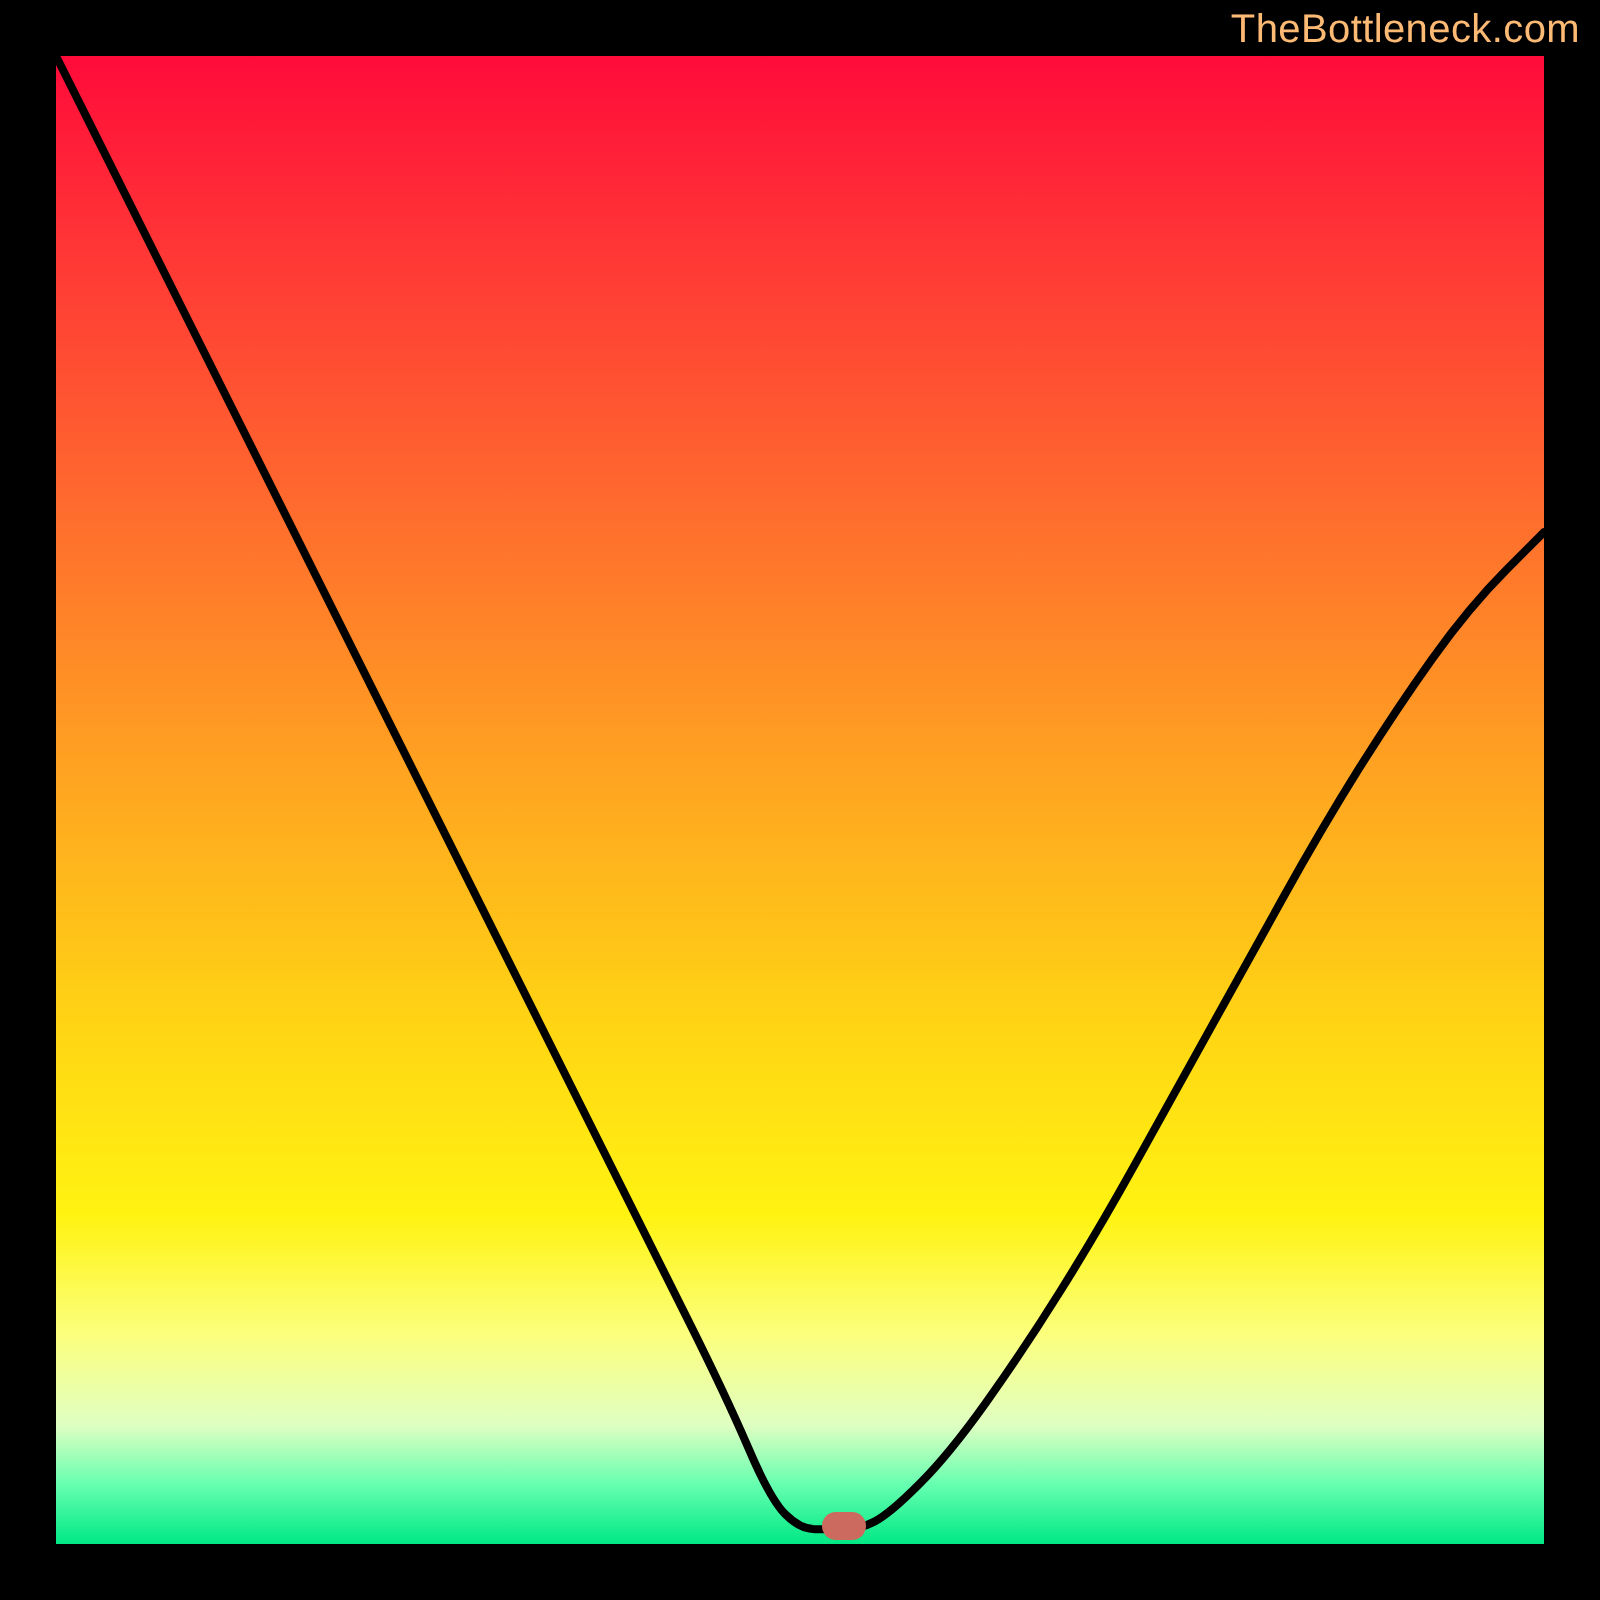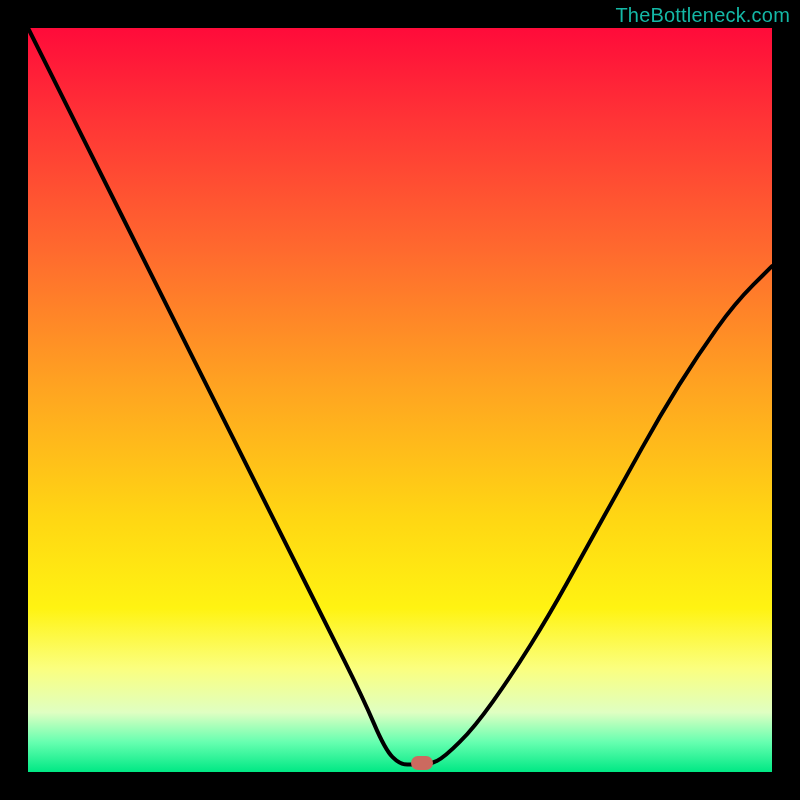--- a/index.html
+++ b/index.html
@@ -34,21 +34,21 @@
       #fbff7e 86%,
       #dfffc2 92%,
       #66ffb0 96%,
       #00e884 100%
     );
   }
   .watermark {
     position: absolute;
     top: 4px;
     right: 10px;
-    color: #14b8a6;
+    color: #fdba74;
     font-size: 20px;
     font-weight: 500;
     letter-spacing: 0.2px;
     user-select: none;
   }
   svg.curve {
     position: absolute;
     left: 0; top: 0;
     width: 744px; height: 744px;
     overflow: visible;

